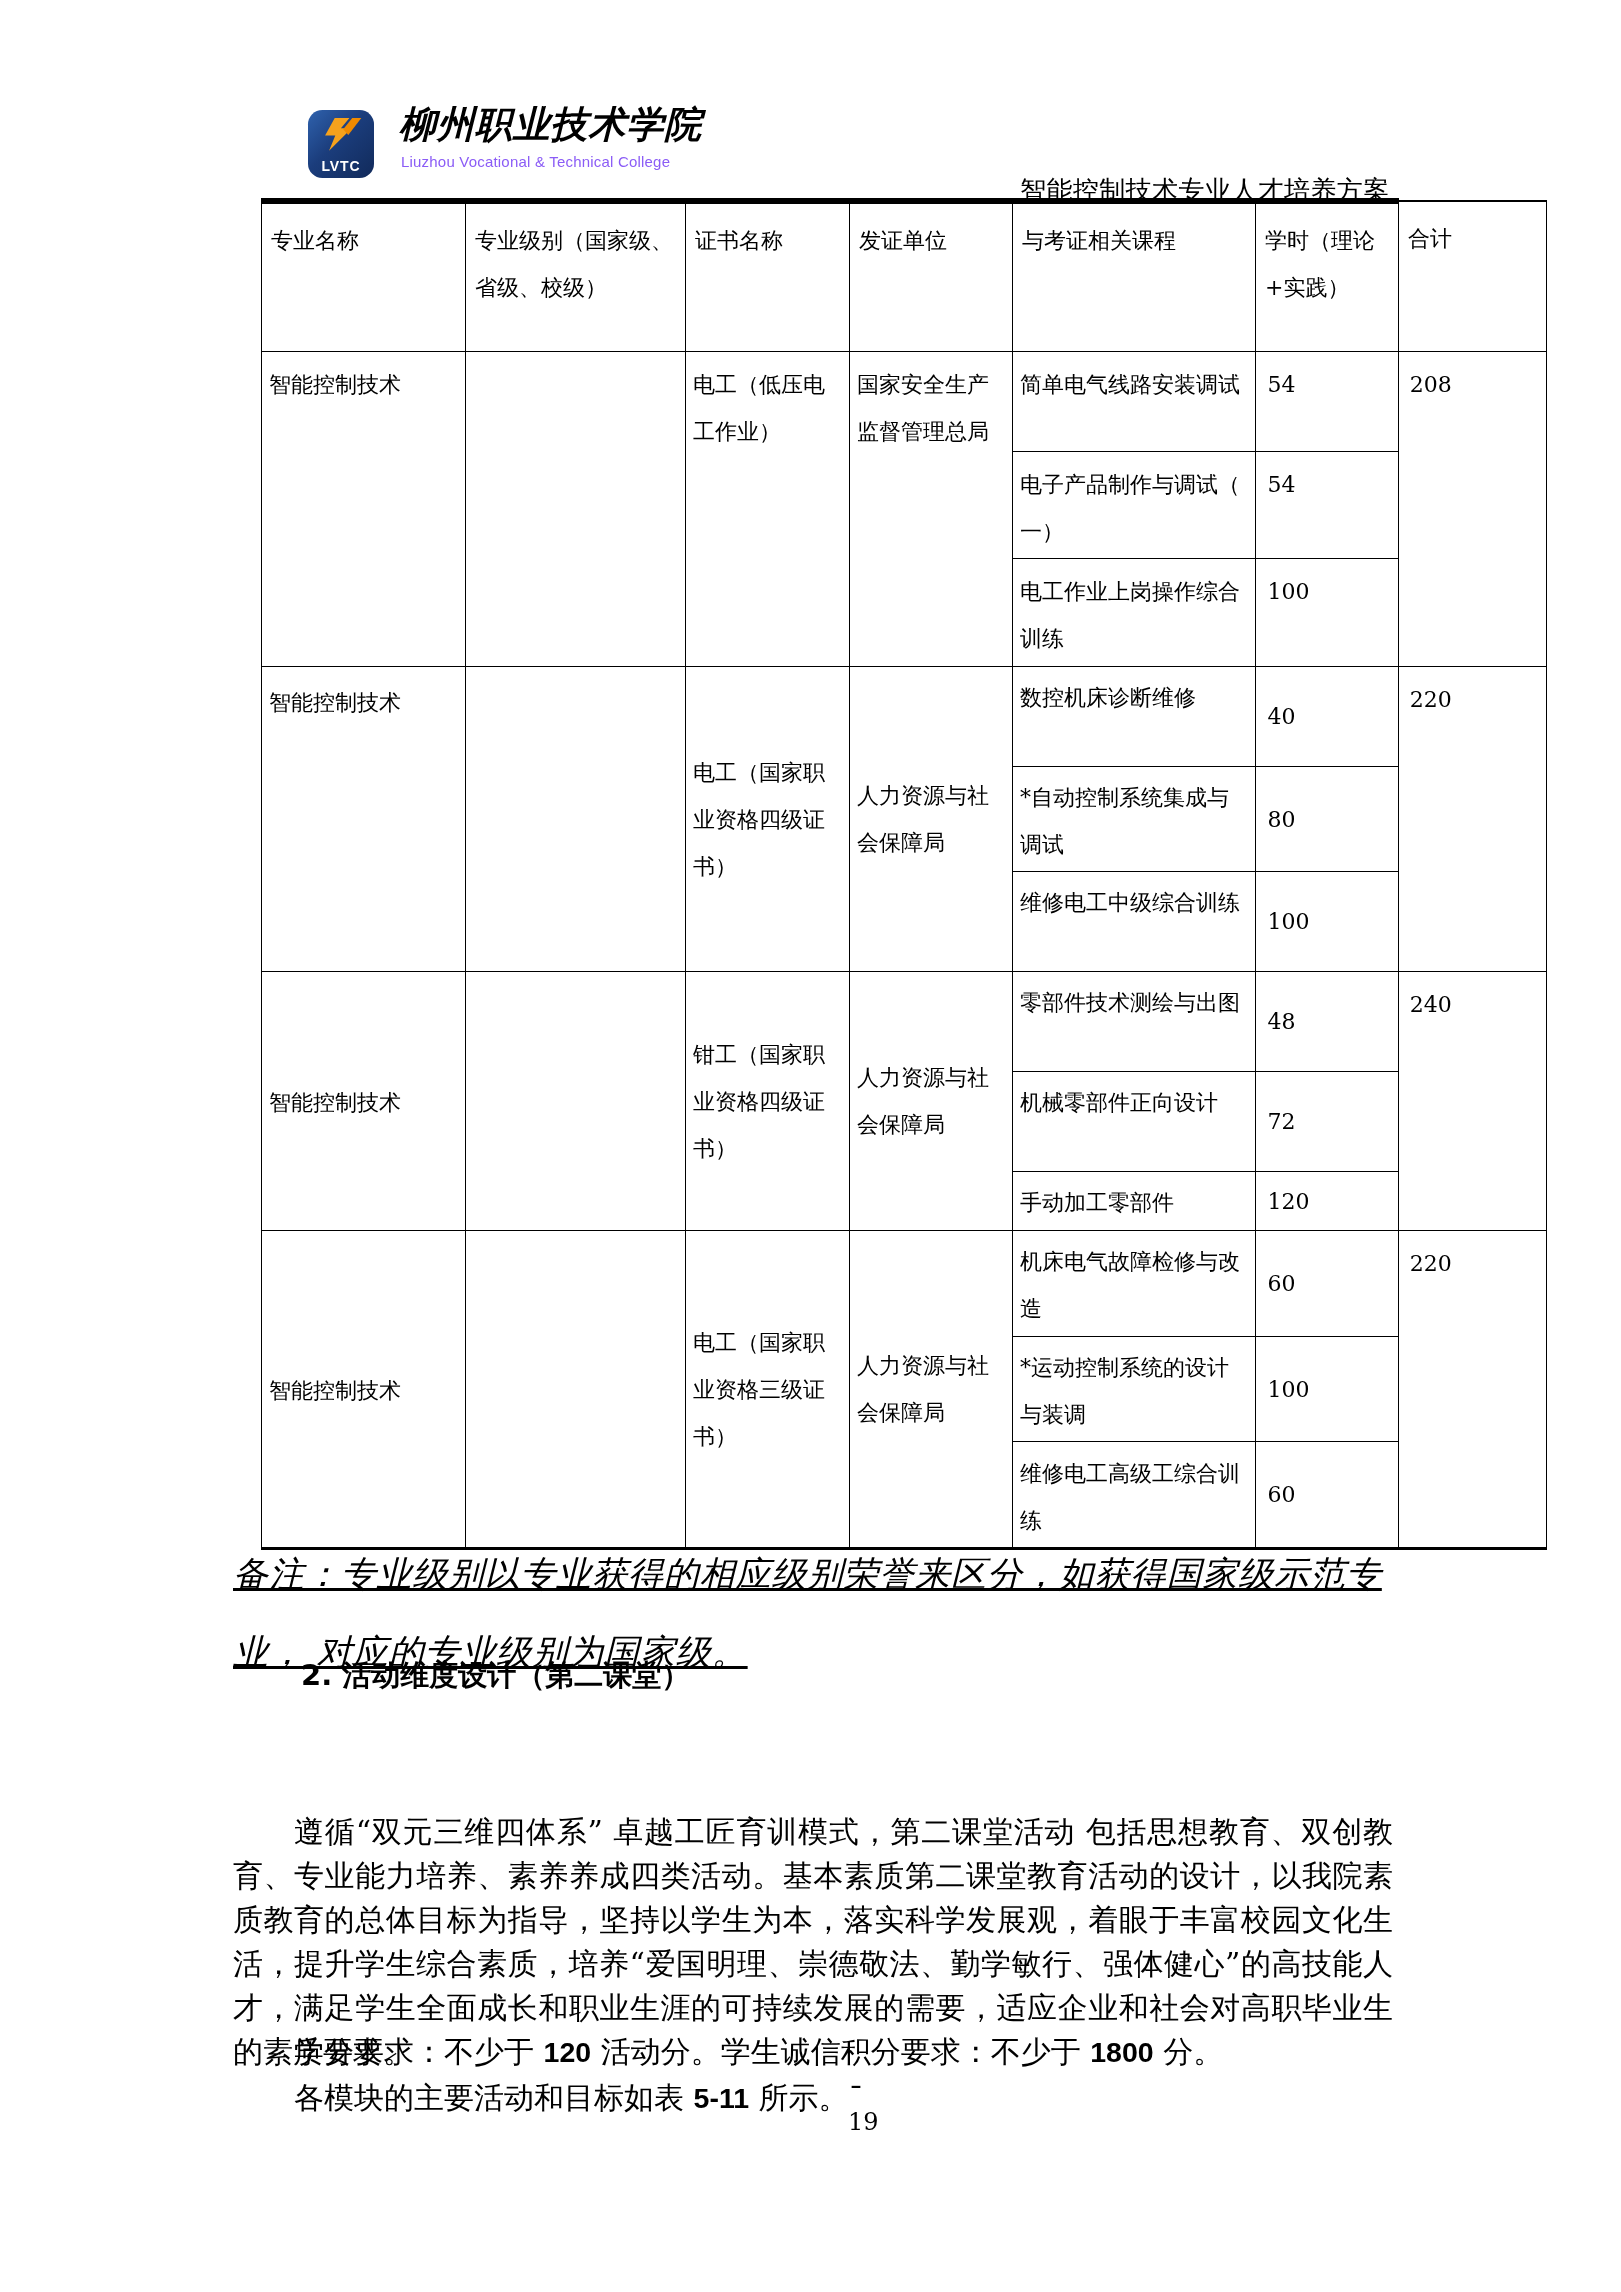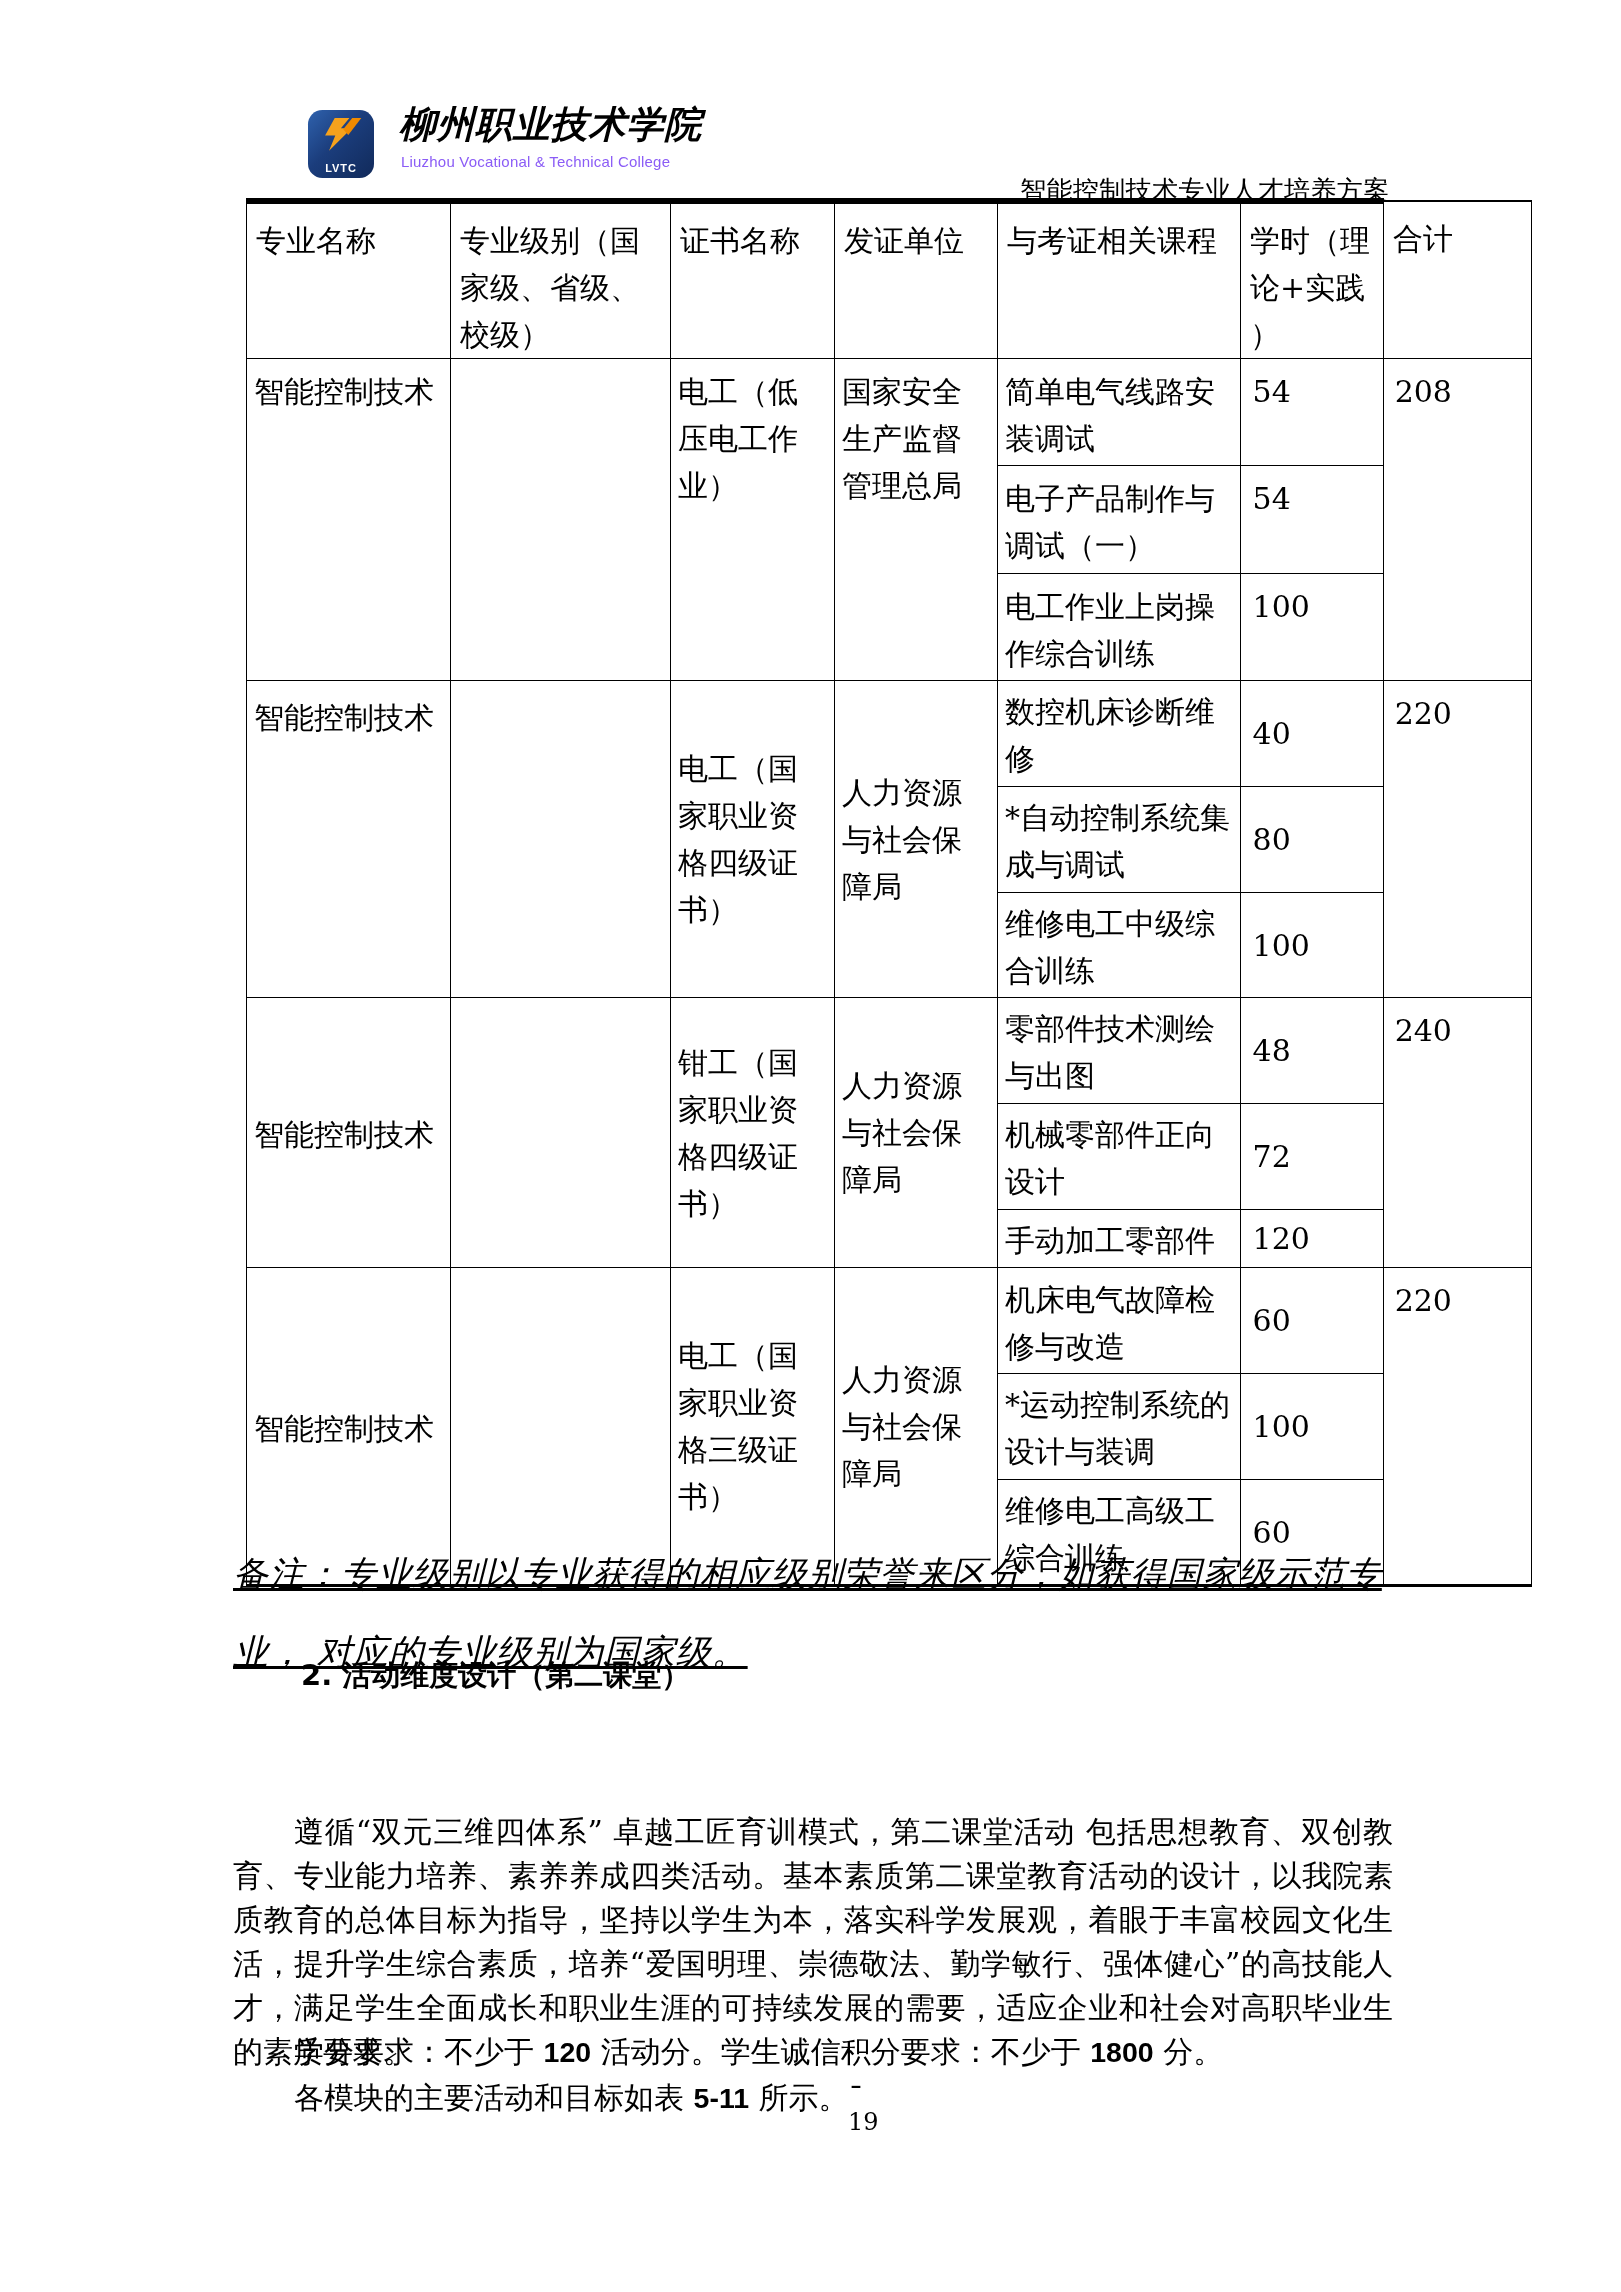--- a/index.html
+++ b/index.html
@@ -8,35 +8,35 @@
     font-family:"DejaVu Serif","Liberation Serif",serif;color:#000;
   }
   
   .logo-icon{
     position:absolute;left:308px;top:110px;width:66px;height:68px;border-radius:14.3px;
     background:linear-gradient(135deg,#2f62ae 0%,#1b3d7c 45%,#112a5a 100%);
   }
   .logo-bolt{position:absolute;left:11.6px;top:6.2px;}
   .logo-abbr{
     position:absolute;left:0;bottom:4.5px;width:100%;text-align:center;color:#ffffff;
-    font-family:"Liberation Sans","DejaVu Sans",sans-serif;font-weight:bold;font-size:11px;letter-spacing:0.9px;
+    font-family:"Liberation Sans","DejaVu Sans",sans-serif;font-weight:bold;font-size:14px;letter-spacing:0.9px;
   }
   .college-cn{
     position:absolute;left:399px;top:100px;font-size:37px;font-weight:bold;font-style:italic;
     letter-spacing:0.9px;white-space:nowrap;
   }
   .college-en{
     position:absolute;left:401px;top:153px;font-size:15px;color:#8b5cf6;
     font-family:"Liberation Sans","DejaVu Sans",sans-serif;letter-spacing:0.2px;white-space:nowrap;
   }
   .doc-title{position:absolute;left:1020px;top:141px;font-size:26px;letter-spacing:0.4px;white-space:nowrap;margin-top:32px;}
   
   #cert-table{
-    position:absolute;left:246px;top:198px;width:1285px;table-layout:fixed;
-    border-collapse:collapse;font-size:30px;line-height:47px;
+    position:absolute;left:261px;top:198px;width:1285px;table-layout:fixed;
+    border-collapse:collapse;font-size:22px;line-height:47px;
     word-break:break-all;line-break:anywhere;
     border-left:1.8px solid #000;border-right:1.8px solid #000;border-bottom:3.6px solid #000;
   }
   #cert-table th{
     font-weight:normal;text-align:left;vertical-align:top;height:134px;
     padding:12.5px 7.1px 0 9px;
     border:1.8px solid #000;border-top:6.2px solid #000;border-bottom:1.8px solid #000;
   }
   #cert-table th:last-child{border-top:2.7px solid #000;}
   #cert-table td{

